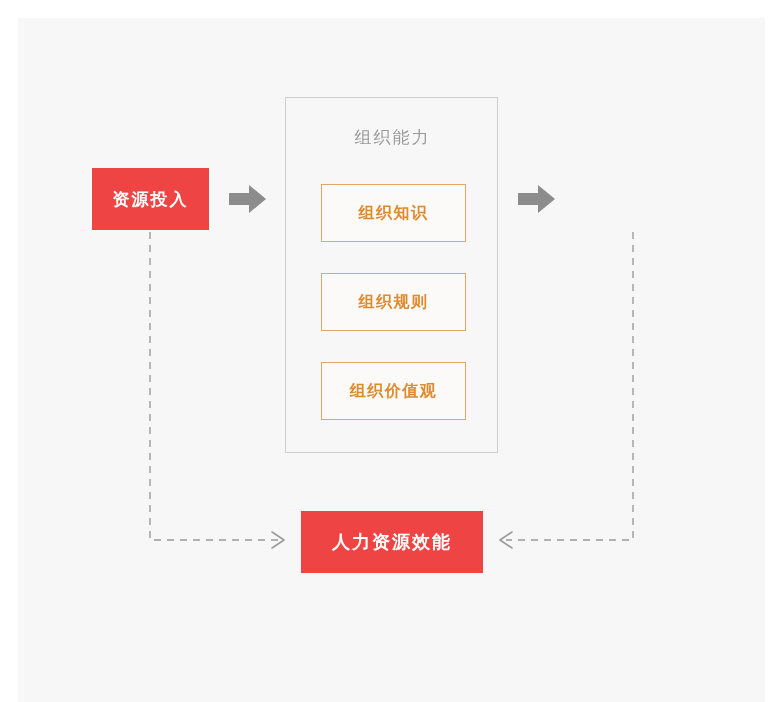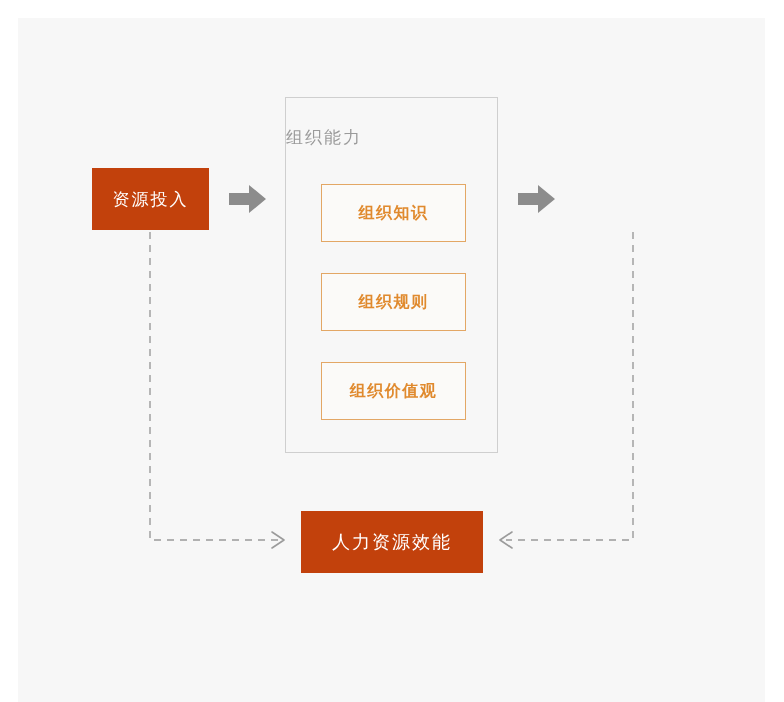--- a/index.html
+++ b/index.html
@@ -36,27 +36,27 @@
     left: 0;
     top: 0;
     width: 784px;
     height: 702px;
     pointer-events: none;
   }
 
   
   .orange-box {
     position: absolute;
-    background: #c2410c;
+    background: #ef4444;
     display: flex;
     align-items: center;
     justify-content: center;
     color: #ffffff;
     font-size: 17px;
-    font-weight: normal;
+    font-weight: bold;
     letter-spacing: 2px;
     box-sizing: border-box;
     text-align: right;
   }
   #node-resource-input {
     left: 92px;  top: 168px;  width: 117px; height: 62px;
   }
   #node-performance-output {
     left: 571px; top: 168px;  width: 124px; height: 62px;
   }
@@ -74,21 +74,21 @@
     height: 356px;
     border: 1px solid #cfcfcf;
     background: #f7f7f7;
     box-sizing: border-box;
   }
   #group-title {
     position: absolute;
     left: 0;
     top: 28px;
     width: 213px;
-    text-align: left;
+    text-align: center;
     color: #9a9a9a;
     font-size: 17px;
     letter-spacing: 2px;
   }
 
   
   .outline-box {
     position: absolute;
     left: 35px;
     width: 145px;

